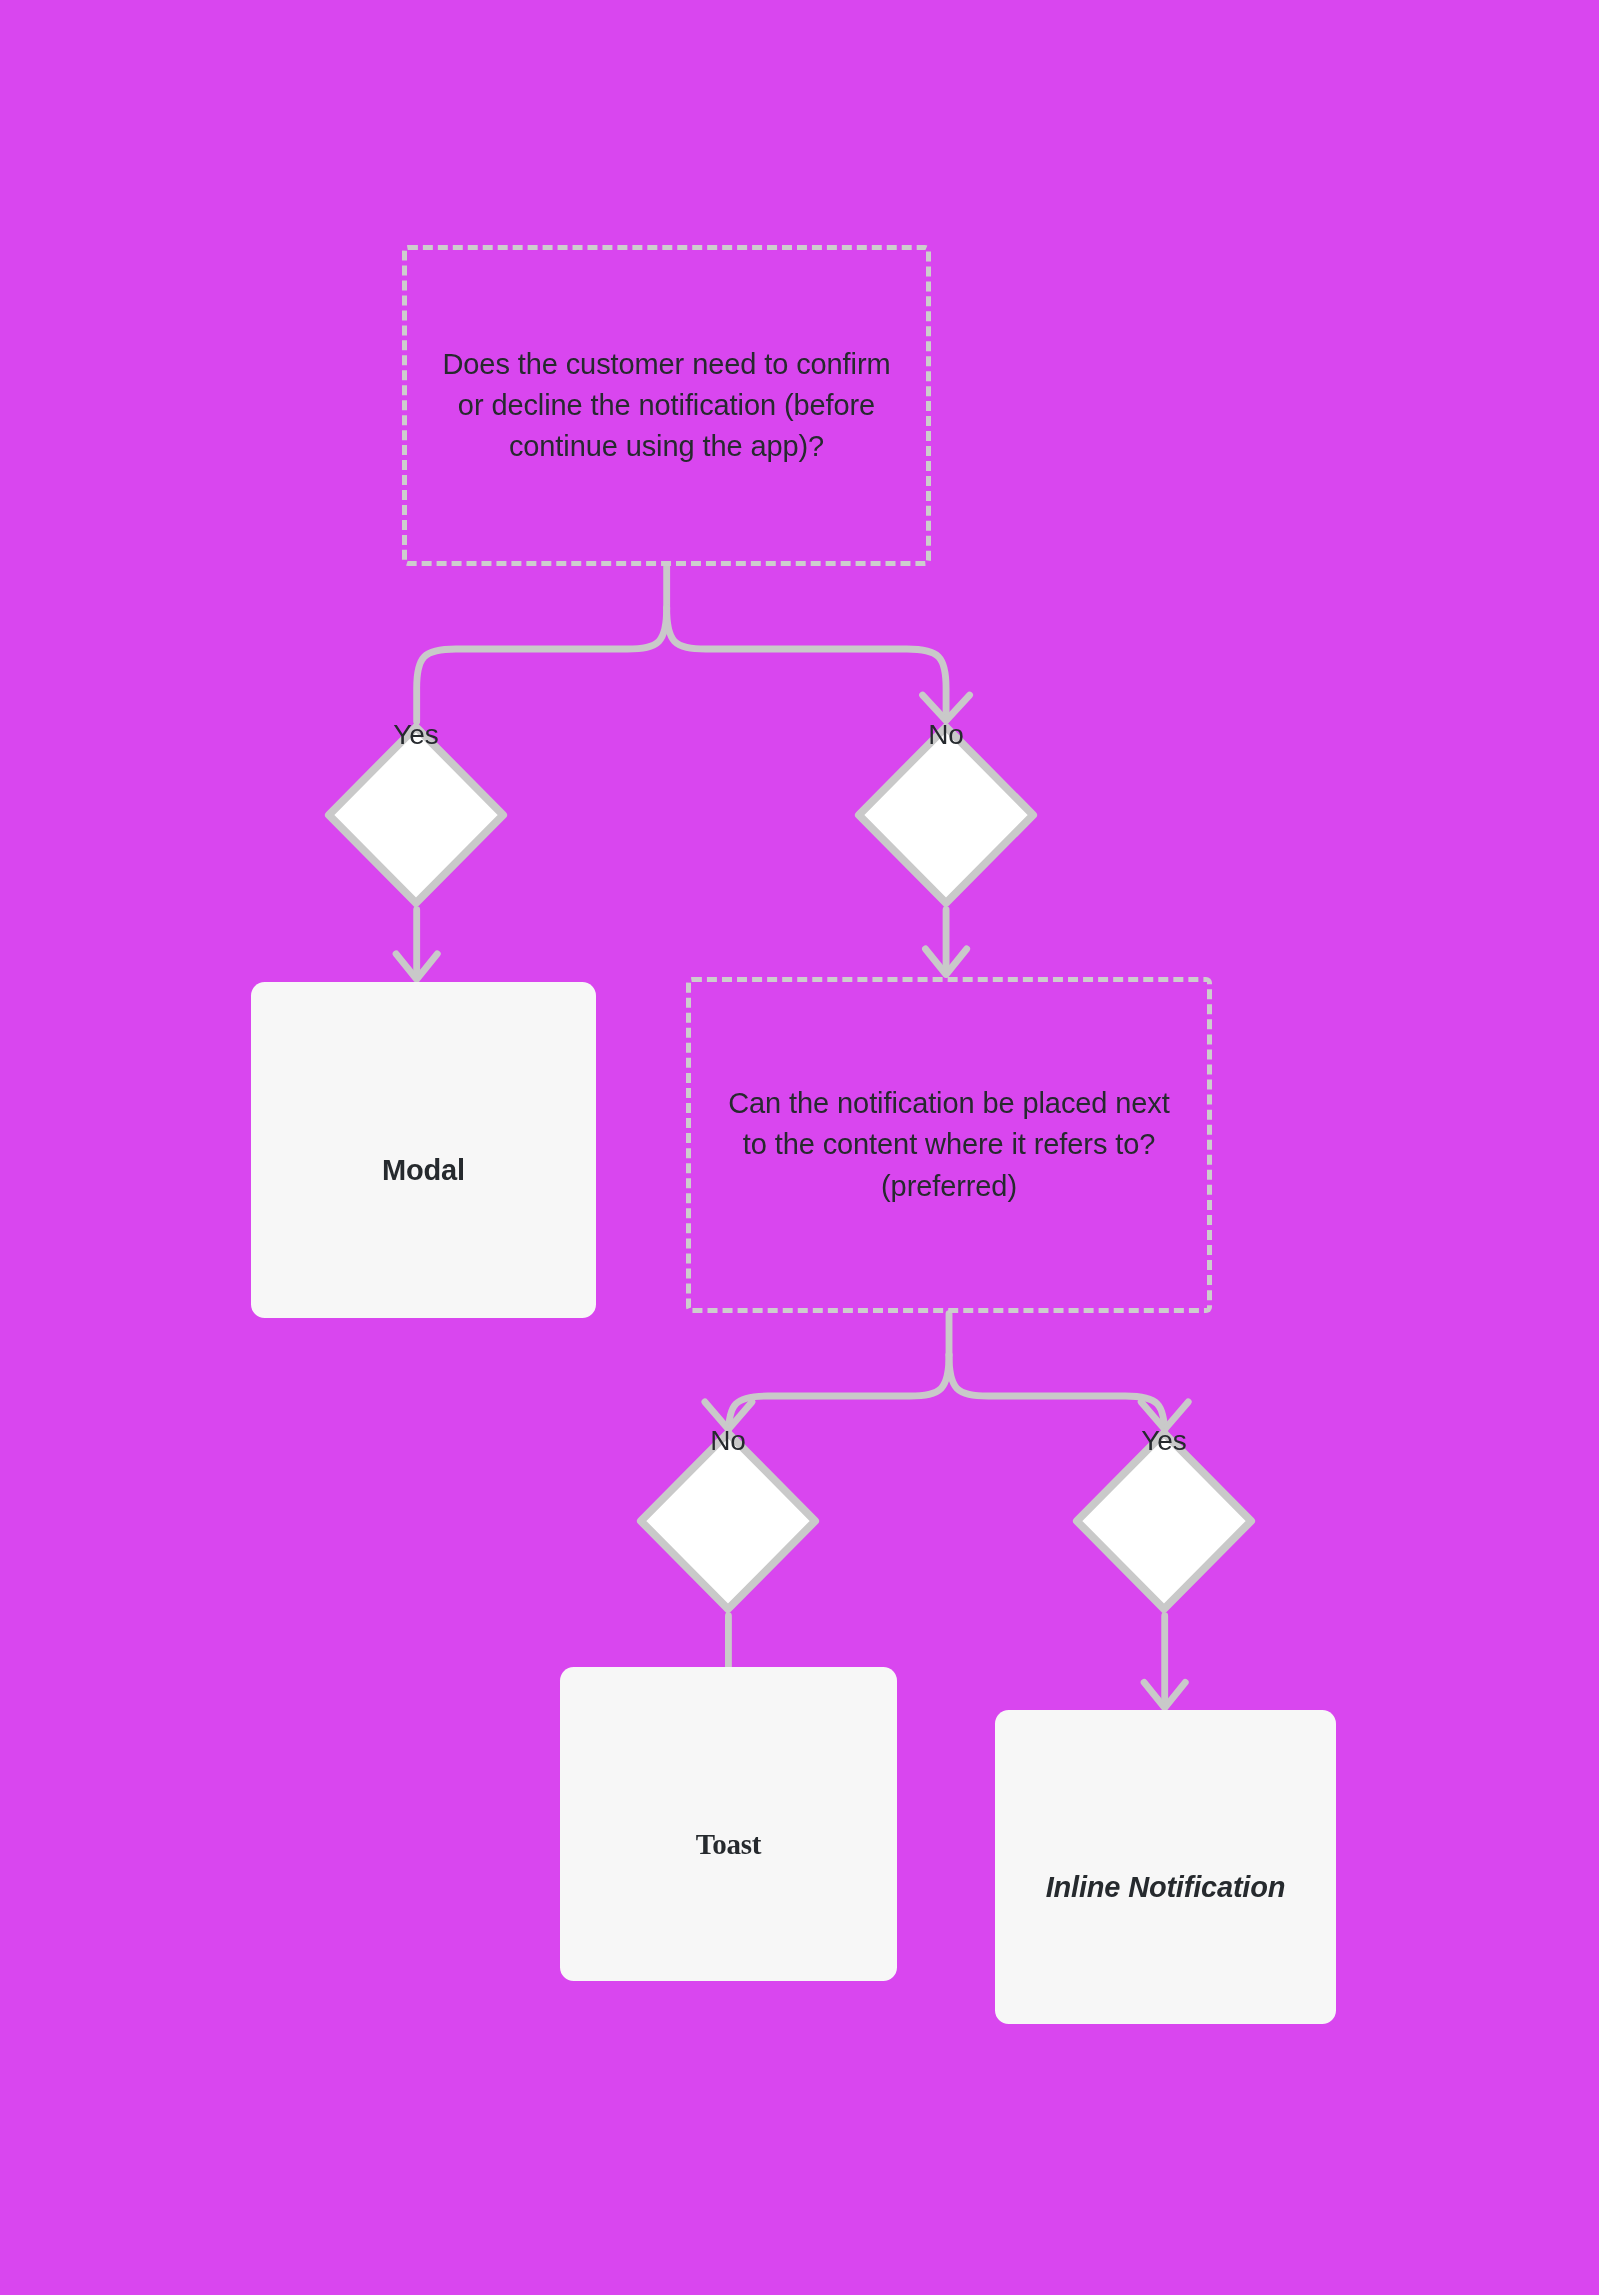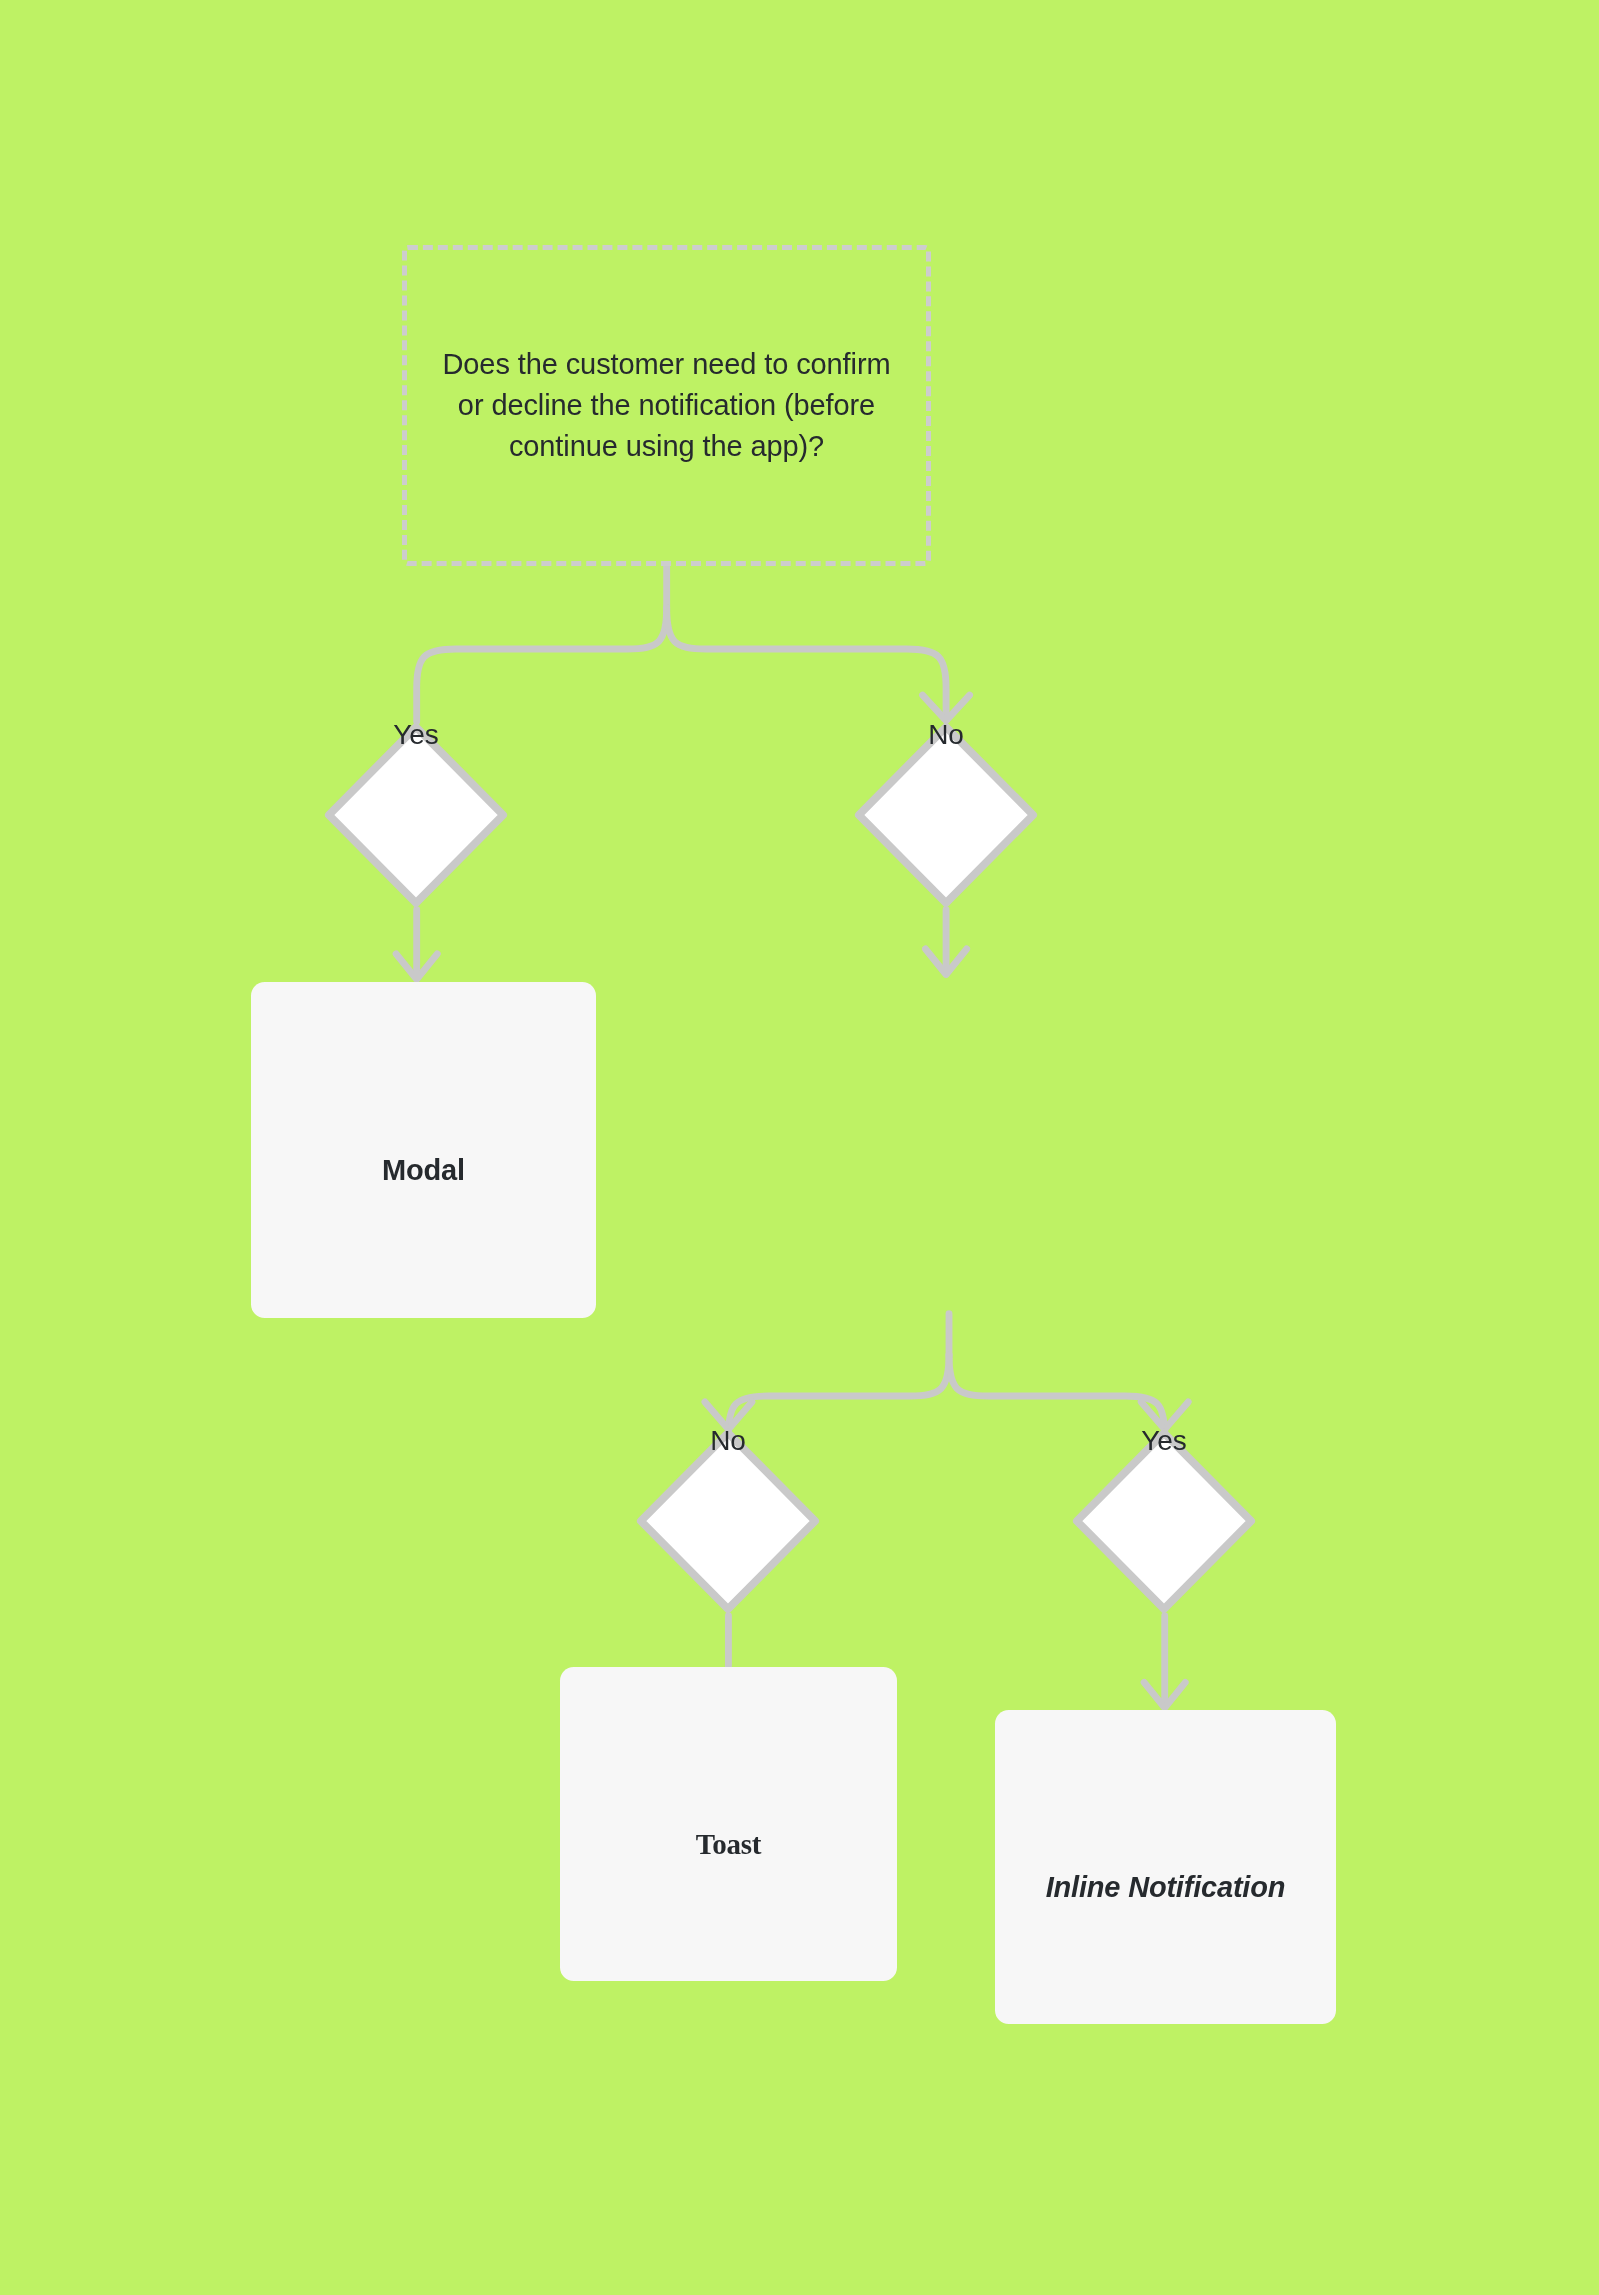--- a/index.html
+++ b/index.html
@@ -11,21 +11,21 @@
     width: 1600px;
     height: 2296px;
     font-family: "Liberation Sans", sans-serif;
     -webkit-font-smoothing: antialiased;
   }
   #canvas {
     position: relative;
     width: 1600px;
     height: 2296px;
     overflow: hidden;
-    background: #bef264;
+    background: #d946ef;
   }
   #connectors {
     position: absolute;
     left: 0;
     top: 0;
     width: 1600px;
     height: 2296px;
     pointer-events: none;
   }
 
@@ -159,20 +159,23 @@
     <svg class="diamond-shape" viewBox="0 0 190 192">
       <polygon points="95,6 184,96 95,186 6,96" fill="#ffffff" stroke="#c9c9c9" stroke-width="8" stroke-linejoin="round"></polygon>
     </svg>
     <span class="diamond-label">No</span>
   </div>
 
   <div class="result-node" style="left:251px; top:982px; width:345px; height:336px;">
     <div class="result-text">Modal</div>
   </div>
 
+  <div class="question-node" style="left:686px; top:977px; width:526px; height:336px;">
+    <div class="question-text">Can the notification be placed next to the content where it refers to? (preferred)</div>
+  </div>
 
   <div class="diamond-node" style="left:635px; top:1427px; width:186px; height:188px;">
     <svg class="diamond-shape" viewBox="0 0 190 192">
       <polygon points="95,6 184,96 95,186 6,96" fill="#ffffff" stroke="#c9c9c9" stroke-width="8" stroke-linejoin="round"></polygon>
     </svg>
     <span class="diamond-label">No</span>
   </div>
 
   <div class="diamond-node" style="left:1071px; top:1427px; width:186px; height:188px;">
     <svg class="diamond-shape" viewBox="0 0 190 192">

